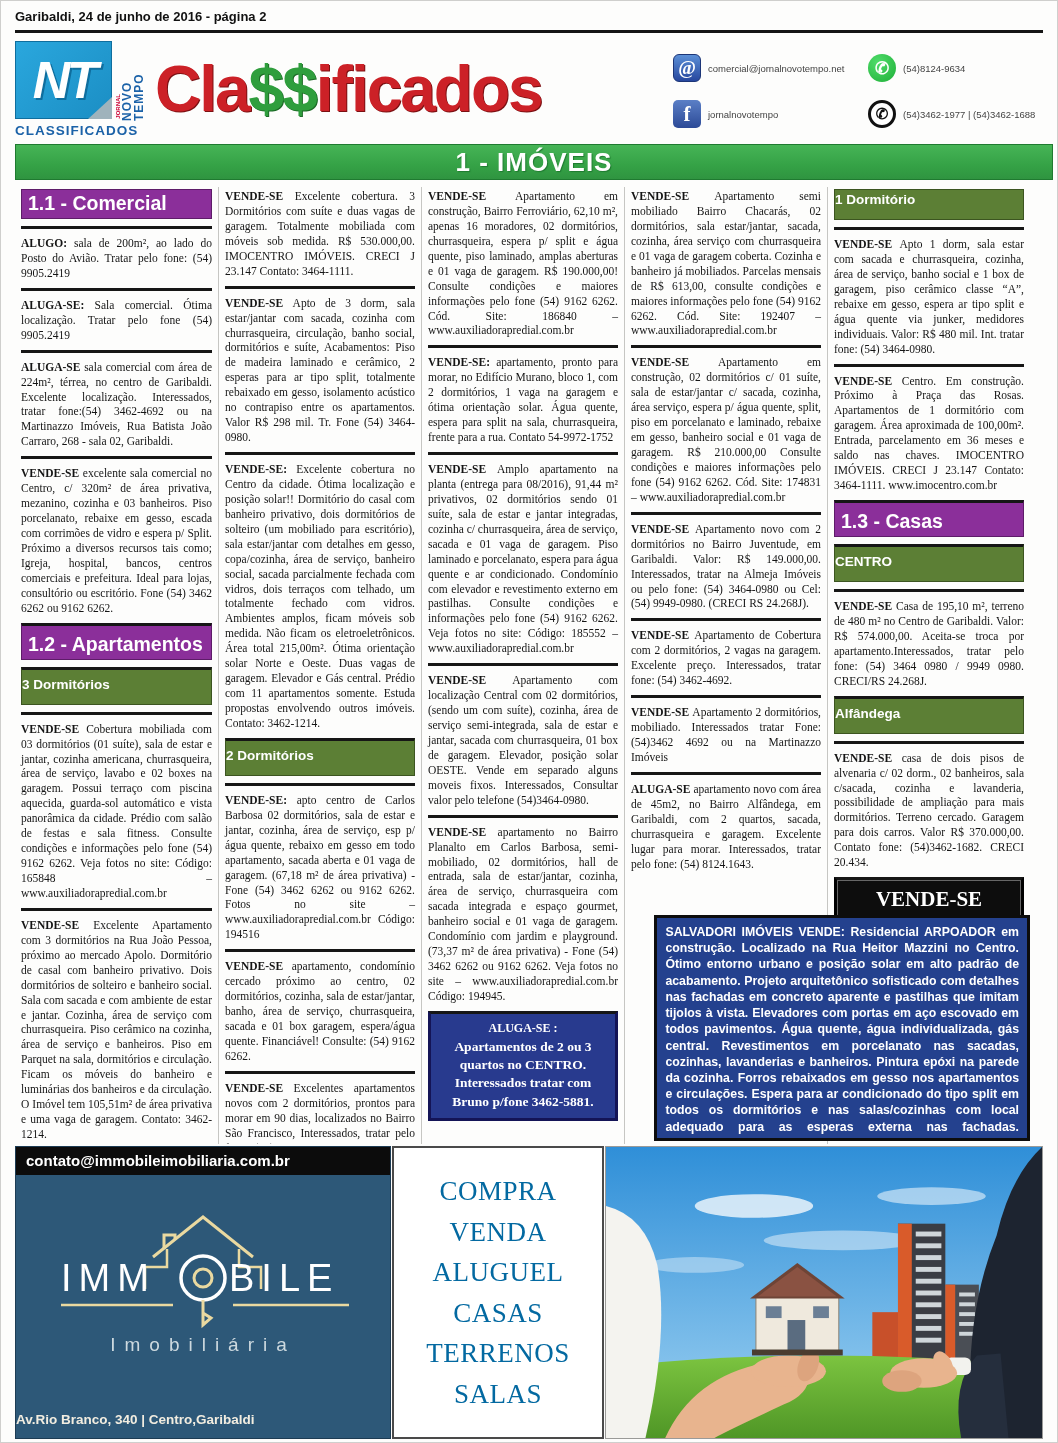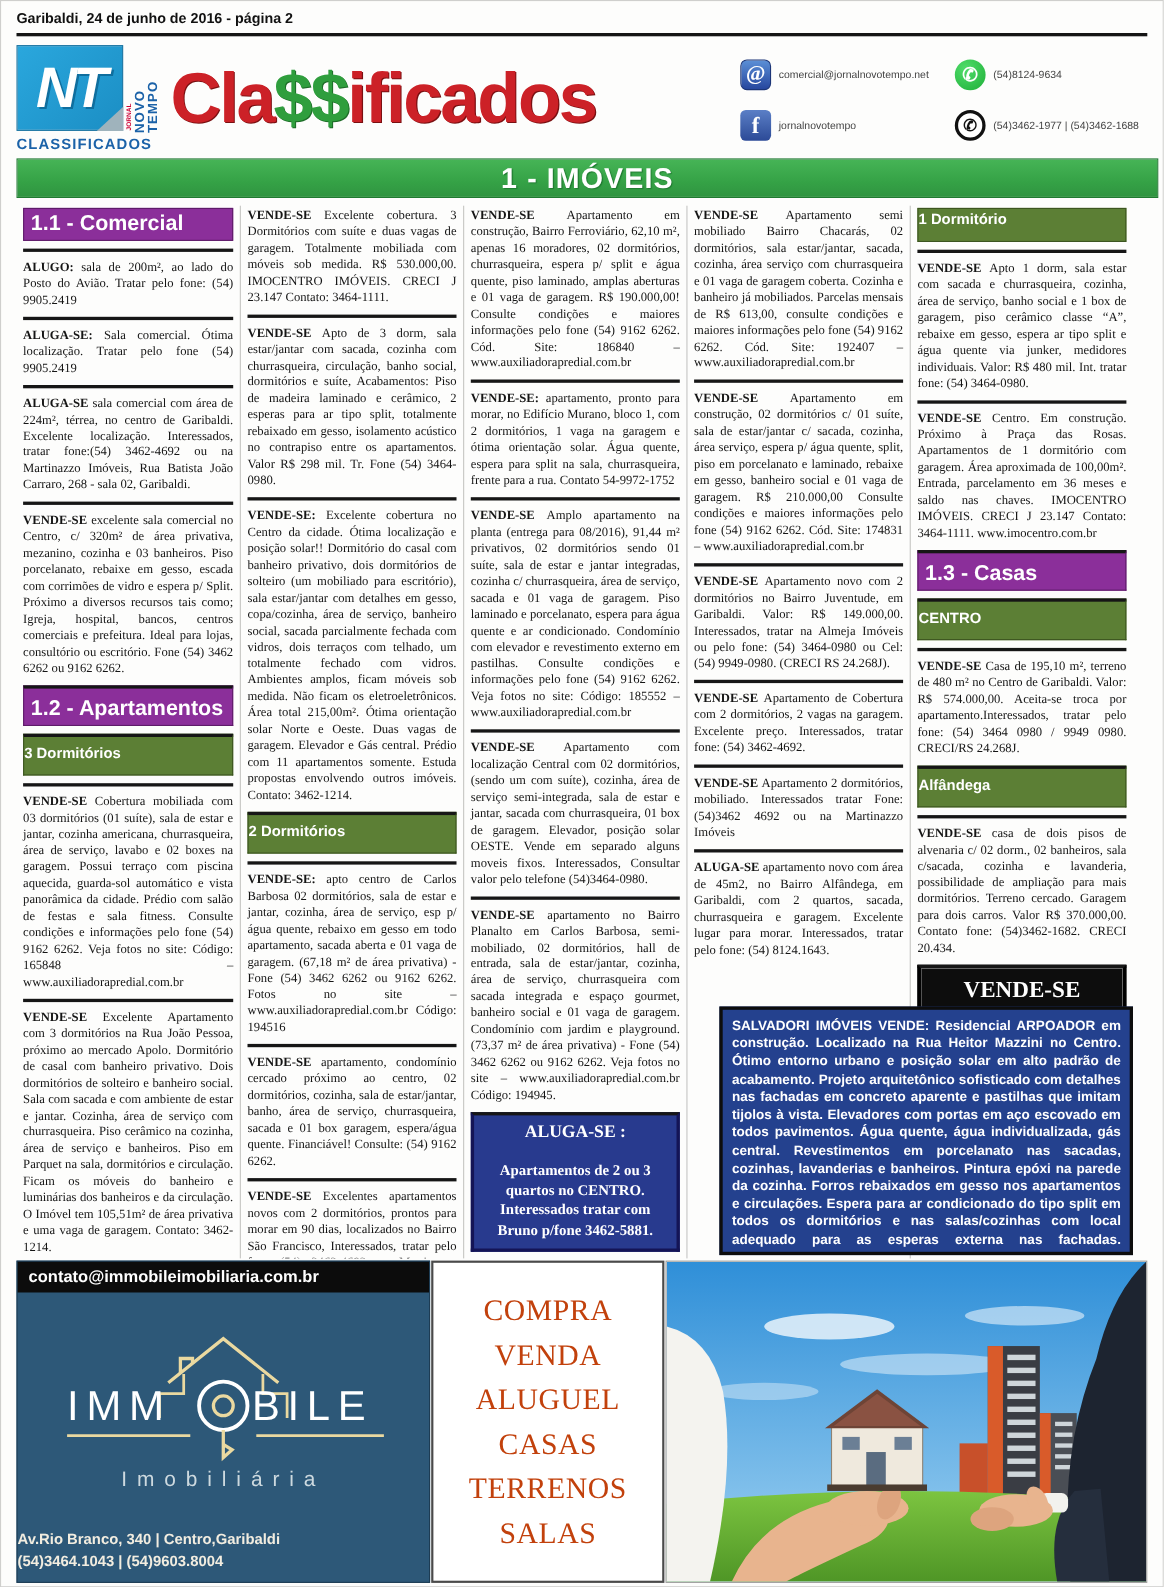--- a/index.html
+++ b/index.html
@@ -61,21 +61,21 @@
 
   .block + .block { border-top:3px solid #161616; margin-top:7px; padding-top:7px; }
   .h1 { background:#8b2f9a; color:#fff; font-family:"Liberation Sans",sans-serif; font-weight:bold;
         font-size:19.5px; padding:2px 6px 3px 6px; border:1px solid #5e1c69; }
   .h2 { background:#5c7f35; color:#fff; font-family:"Liberation Sans",sans-serif; font-weight:bold;
         font-size:13.5px; text-align:left; padding:2px 0 12px 0; border:1px solid #3c5520; }
   .ad { font-size:11.5px; line-height:1.3; text-align:justify; color:#151515; }
   .ad .lead { font-weight:bold; }
 
   .adbox-blue { background:#283a8e; border:3px solid #141456; color:#fff; padding:7px 6px; text-align:center; }
-  .adbox-blue .bx-lead { font-weight:bold; font-size:16px; margin-bottom:16px; }
+  .adbox-blue .bx-lead { font-weight:bold; font-size:12px; margin-bottom:2px; }
   .adbox-blue .bx-text { font-weight:bold; font-size:13.5px; line-height:1.35; }
 
   .adbox-black { background:#0d0d0d; border:3px solid #000; box-shadow:inset 0 0 0 1px #666;
                  color:#fff; padding:9px 6px; text-align:center; }
   .adbox-black .bx-lead { font-weight:bold; font-size:21px; margin-bottom:4px; }
   .adbox-black .bx-text { font-size:16px; line-height:1.35; }
 
   .salvadori { position:absolute; left:63%; right:0; top:728px; height:226px;
                background:#24418e; border:3px solid #0d0d0d; color:#fff; padding:6px 8px;
                font-family:"Liberation Sans",sans-serif; font-weight:bold; font-size:12.3px;
@@ -86,21 +86,21 @@
 
   .immobile { width:376px; background:#2d5878; position:relative; border:1px solid #1d3c54; }
   .immobile-bar { background:#0c0c0c; color:#fff; font-family:"Liberation Sans",sans-serif;
                   font-weight:bold; font-size:15px; padding:5px 10px 6px 10px; }
   .immobile-logo { display:block; margin:4px auto 0 auto; }
   .immobile-addr { position:absolute; bottom:8px; left:0; right:0; text-align:left; color:#f2ede0;
                    font-family:"Liberation Sans",sans-serif; font-weight:bold; font-size:13.5px; line-height:1.5; }
 
   .services { width:212px; background:#fff; border:2px solid #4a4a4a; margin:0 1px;
               display:flex; flex-direction:column; justify-content:center; align-items:center;
-              font-family:"Liberation Serif",serif; font-size:27px; color:#c2410c; line-height:1.5;
+              font-family:"Liberation Serif",serif; font-size:27px; color:#0369a1; line-height:1.5;
               letter-spacing:.5px; }
 
   .photo { flex:1; position:relative; border:1px solid #9a9a98; overflow:hidden; }
   .photo svg { display:block; width:100%; height:100%; }
 </style>
 </head>
 <body>
 
 <div class="sheet">
 
@@ -219,21 +219,20 @@
         <circle cx="170" cy="99" r="22" fill="none" stroke="#ffffff" stroke-width="3.5"></circle>
         <circle cx="170" cy="99" r="9" fill="none" stroke="#ead9a0" stroke-width="3"></circle>
         <polyline points="170,121 170,146 178,139 170,134" fill="none" stroke="#ead9a0" stroke-width="3"></polyline>
         <text x="196" y="112" fill="#ffffff" font-family="Liberation Sans, sans-serif" font-size="38" letter-spacing="7">BILE</text>
         <line x1="28" y1="126" x2="140" y2="126" stroke="#ead9a0" stroke-width="2.5"></line>
         <line x1="200" y1="126" x2="316" y2="126" stroke="#ead9a0" stroke-width="2.5"></line>
         <text x="170" y="172" text-anchor="middle" fill="#cdd9df" font-family="Liberation Sans, sans-serif" font-size="19" letter-spacing="9">Imobiliária</text>
       </svg>
       <div class="immobile-addr">
         <div>Av.Rio Branco, 340 | Centro,Garibaldi</div>
-        <div>(54)3464.1043 | (54)9603.8004</div>
       </div>
     </div>
 
     <div class="services">
         <div>COMPRA</div>
         <div>VENDA</div>
         <div>ALUGUEL</div>
         <div>CASAS</div>
         <div>TERRENOS</div>
         <div>SALAS</div>

